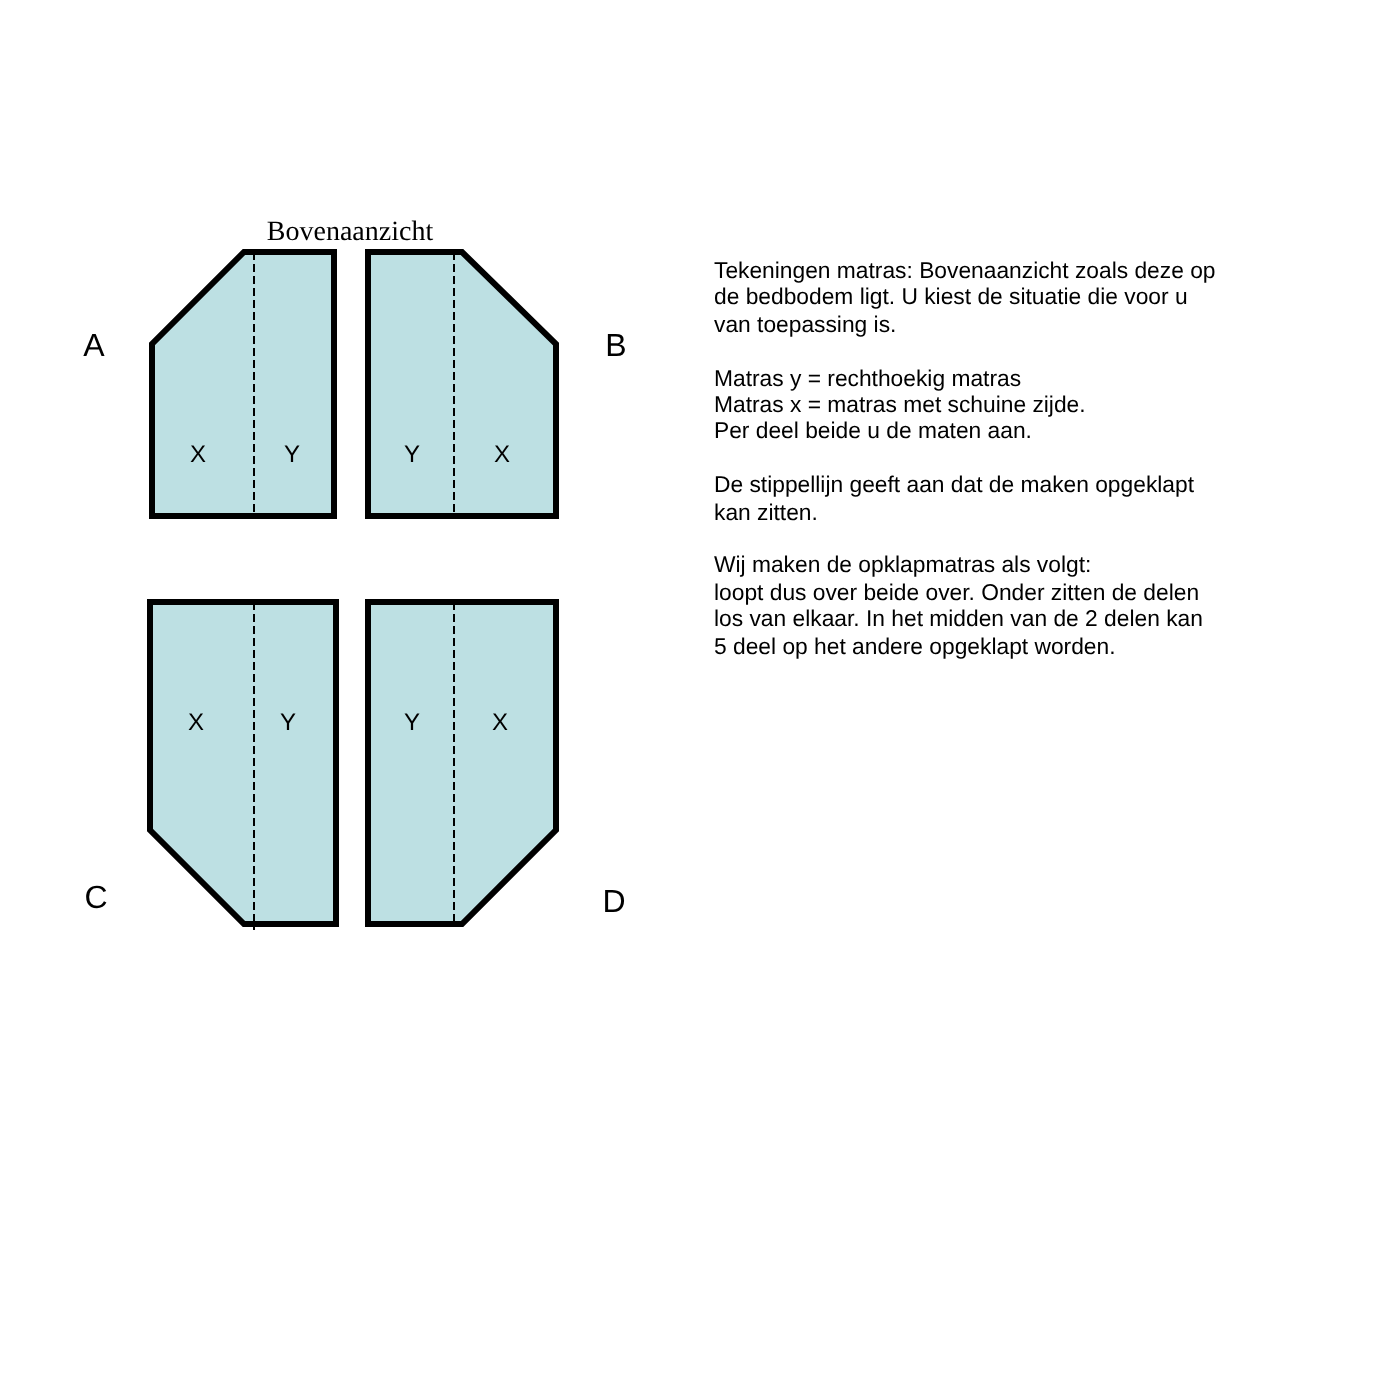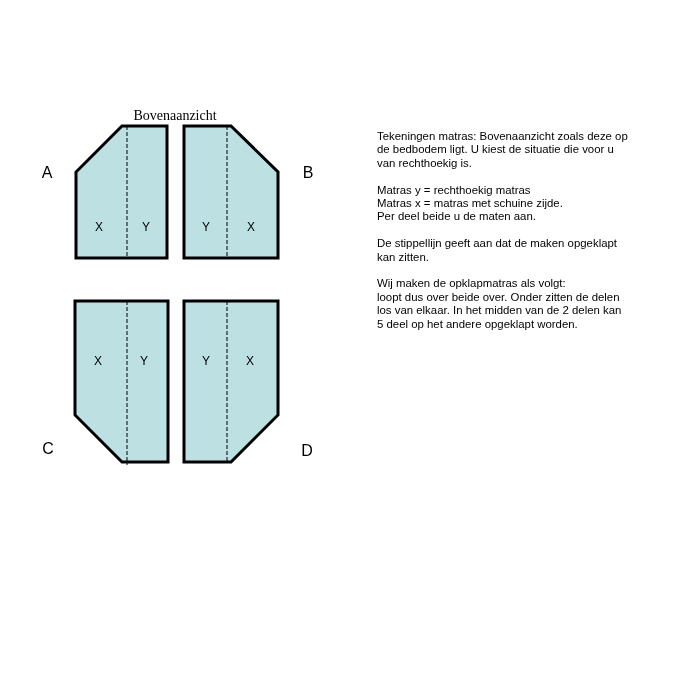--- a/index.html
+++ b/index.html
@@ -4,21 +4,21 @@
 <style>
   html, body { margin:0; padding:0; background:#ffffff; }
   body { width:700px; height:700px; position:relative; overflow:hidden; }
   #diagram { position:absolute; left:0; top:0; width:700px; height:700px; }
   .title { font-family:"Liberation Serif", serif; font-size:14px; fill:#000; }
   .corner { font-family:"Liberation Sans", sans-serif; font-size:16px; fill:#000; }
   .part { font-family:"Liberation Sans", sans-serif; font-size:12px; fill:#000; }
   .shape { fill:#bde0e3; stroke:#000; stroke-width:3; stroke-linejoin:miter; }
   .fold { stroke:#000; stroke-width:1; stroke-dasharray:4 2; }
   #notes {
-    position:absolute; left:377px; top:130px; width:265px;
+    position:absolute; left:357px; top:130px; width:265px;
     font-family:"Liberation Sans", sans-serif; font-size:11.4px; line-height:13.4px; color:#000;
   }
   #notes p { margin:0 0 13.4px 0; }
   #notes span { display:block; white-space:nowrap; }
 </style>
 </head>
 <body>
 
 <svg id="diagram" viewBox="0 0 700 700" xmlns="http://www.w3.org/2000/svg">
   <text class="title" x="175" y="120" text-anchor="middle">Bovenaanzicht</text>
@@ -53,21 +53,21 @@
     <text class="part" x="206" y="365" text-anchor="middle">Y</text>
     <text class="part" x="250" y="365" text-anchor="middle">X</text>
     <text class="corner" x="307" y="456" text-anchor="middle">D</text>
   </g>
 </svg>
 
 <div id="notes">
   <p>
     <span>Tekeningen matras: Bovenaanzicht zoals deze op</span>
     <span>de bedbodem ligt. U kiest de situatie die voor u</span>
-    <span>van rechthoekig is.</span>
+    <span>van toepassing is.</span>
   </p>
   <p>
     <span>Matras y = rechthoekig matras</span>
     <span>Matras x = matras met schuine zijde.</span>
     <span>Per deel beide u de maten aan.</span>
   </p>
   <p>
     <span>De stippellijn geeft aan dat de maken opgeklapt</span>
     <span>kan zitten.</span>
   </p>

